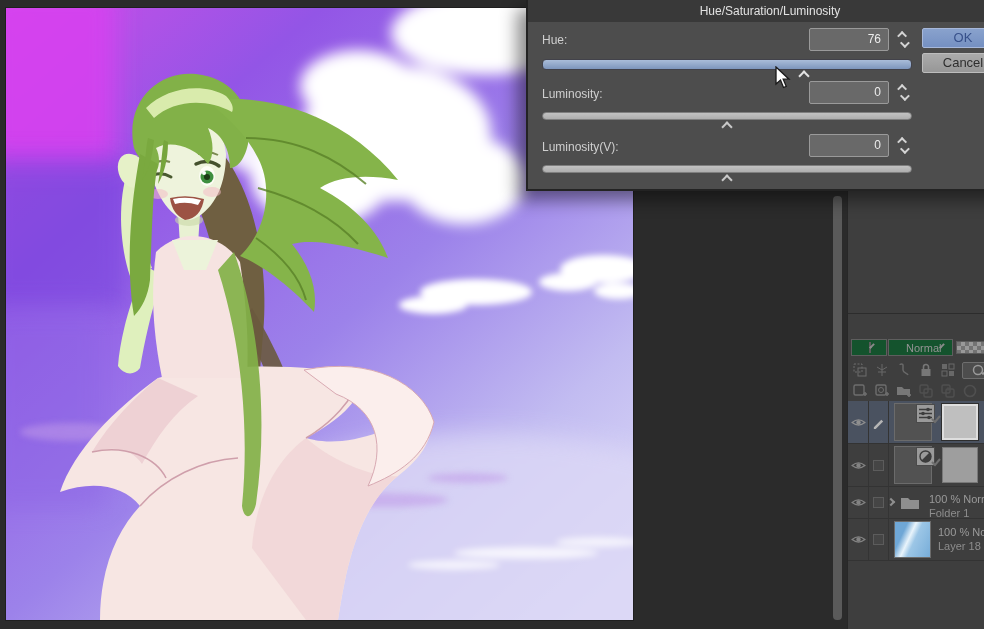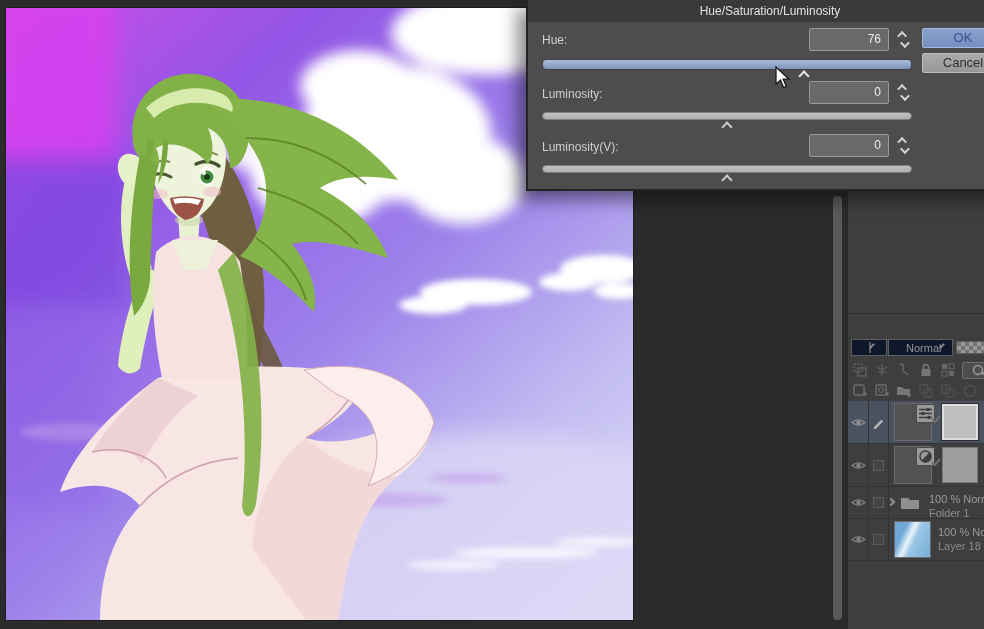--- a/index.html
+++ b/index.html
@@ -16,21 +16,21 @@
   
   .dock { position:absolute; left:847px; top:0; width:137px; height:629px; background:#3e3e3e;
     border-left:1px solid #282828; overflow:hidden; color:#9a9a9a; font-size:11px; }
   .dock-divider { position:absolute; left:0; top:313px; width:137px; height:1px; background:#2c2c2c; }
   .lp-header { position:absolute; left:0; top:314px; width:137px; height:23px; background:#2c2c2c; }
   .lp-menu { position:absolute; left:3px; top:4px; width:18px; height:15px; }
   .lp-menu span { display:block; width:11px; height:2px; background:#9a9a9a; margin:2px 0 0 3px; }
   .lp-tab { position:absolute; left:22px; top:0; width:72px; height:23px; background:#3e3e3e;
     display:flex; align-items:center; gap:4px; padding-left:5px; color:#b3b3b3; }
   .lp-controls { position:absolute; left:0; top:338px; width:137px; height:20px; }
-  .combo { position:absolute; top:1px; height:17px; border:1px solid #5e5e5e; background:#0f172a;
+  .combo { position:absolute; top:1px; height:17px; border:1px solid #5e5e5e; background:#14532d;
     color:#949494; display:flex; align-items:center; justify-content:space-between; padding:0 17px; }
   .chev-dn { width:6px; height:6px; border-right:2px solid #8a8a8a; border-bottom:2px solid #8a8a8a;
     transform:rotate(45deg); margin-top:-3px; }
   .opacity-checker { position:absolute; left:108px; top:3px; width:30px; height:13px;
     background:repeating-conic-gradient(#999 0% 25%, #737373 0% 50%) 0 0/8px 8px; border:1px solid #5a5a5a; }
   .lp-iconrow { position:absolute; left:0; width:137px; height:20px; display:flex; align-items:center; gap:6px; padding-left:4px; }
   .lp-iconrow.r1 { top:360px; } .lp-iconrow.r2 { top:381px; }
   .mini { width:16px; height:16px; flex:none; opacity:.75; }
   .mini.dim { opacity:.4; }
   .mask-btn { width:33px; height:17px; border:1px solid #6e6e6e; background:#4d4d4d; border-radius:2px;

